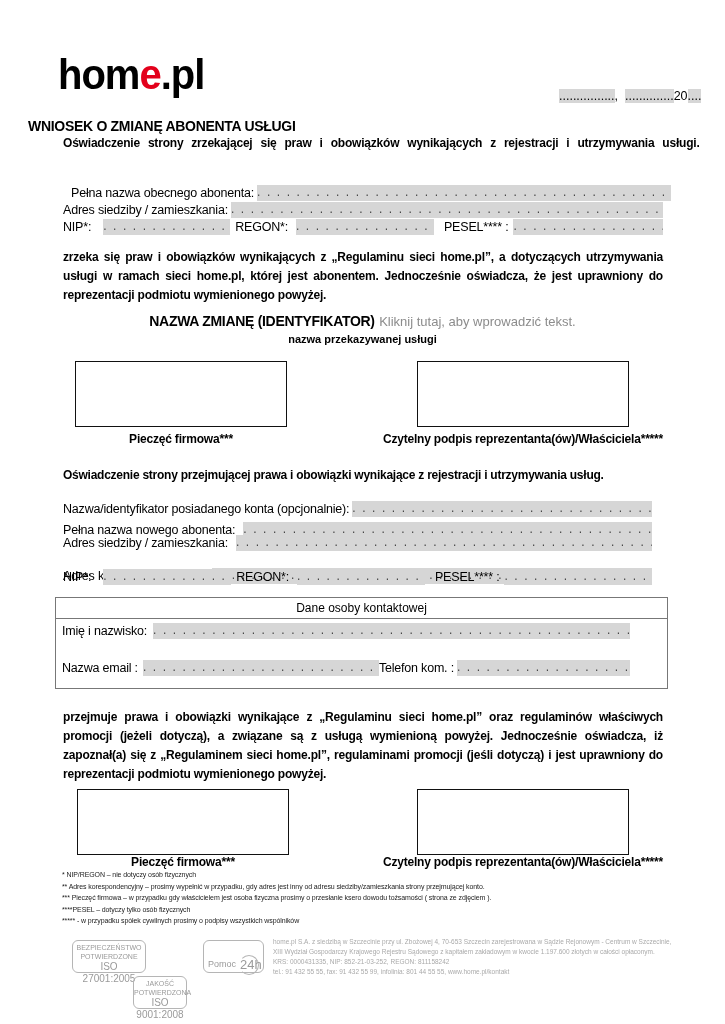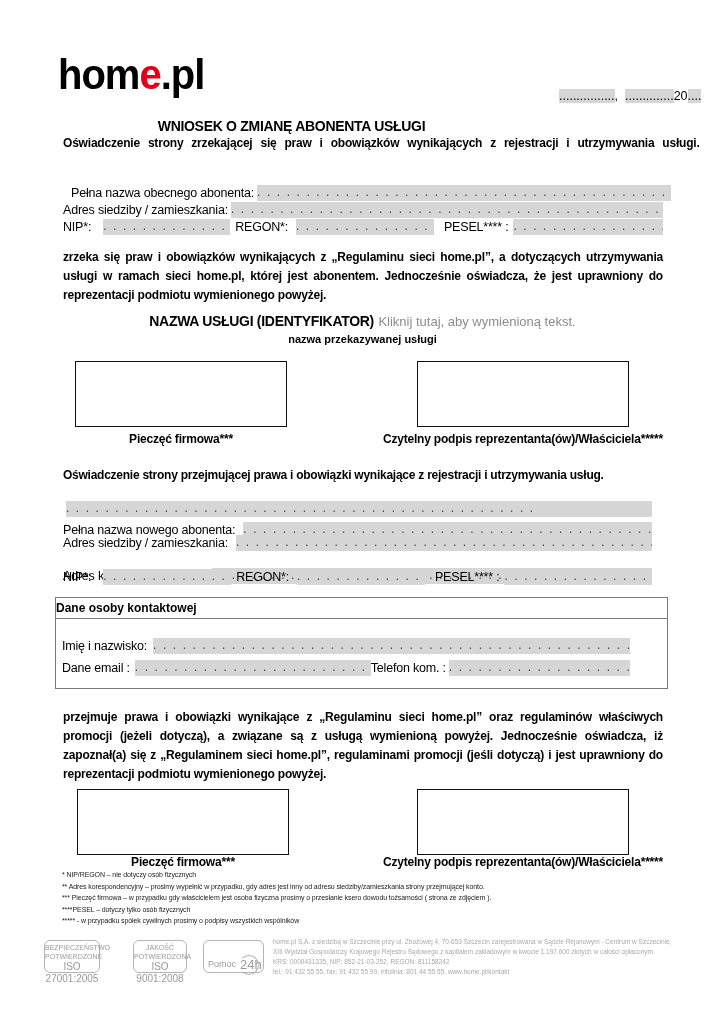--- a/index.html
+++ b/index.html
@@ -4,30 +4,30 @@
 <style>
   html, body { margin:0; padding:0; background:#ffffff; }
   body { width:725px; height:1024px; position:relative; overflow:hidden;
          font-family:"Liberation Sans", "DejaVu Sans", sans-serif; color:#000; }
   .abs { position:absolute; }
   .logo { left:58px; top:52px; font-family:"Liberation Sans", sans-serif; font-weight:bold;
           font-size:40px; letter-spacing:-1px; line-height:44px; color:#000; transform:scaleY(1.05); }
   .logo .red { color:#e3001b; }
   .date { left:519px; top:88px; font-size:12.5px; line-height:16px; white-space:nowrap;margin-left:40px; }
   .shade { background:#d6d6d6; }
-  .title { left:0; width:583px; top:118px; text-align:center; font-weight:bold; font-size:14px; letter-spacing:-0.3px; }
+  .title { left:0; width:583px; top:118px; text-align:left; font-weight:bold; font-size:14px; letter-spacing:-0.3px;padding-left:28px; }
   .bold { font-weight:bold; }
   .para { font-size:12px; line-height:19px; text-align:justify; letter-spacing:-0.2px; }
   .row { font-size:12.5px; line-height:16px; display:flex; align-items:center; white-space:nowrap; letter-spacing:-0.2px; }
   .field { background:#d6d6d6; height:16px; overflow:hidden; color:#444; font-size:12px;
            letter-spacing:1.6px; line-height:14px; white-space:nowrap; }
   .box { border:1.3px solid #111; box-sizing:border-box; background:#fff; }
   .caption { font-weight:bold; font-size:12px; text-align:center; white-space:nowrap; letter-spacing:-0.2px; }
   .contact { left:55px; top:597px; width:613px; height:92px; border:1px solid #777; box-sizing:border-box; }
-  .contact-head { height:20px; border-bottom:1px solid #777; font-size:12px; font-weight:bold; line-height:20px; }
+  .contact-head { height:20px; border-bottom:1px solid #777; font-size:12px; font-weight:normal; text-align:center; line-height:20px; }
   .foot { font-size:7px; line-height:11.5px; color:#222; white-space:nowrap; letter-spacing:-0.1px; }
   .badge { border:1.5px solid #b5b5b5; border-radius:6px; color:#9a9a9a; text-align:center; box-sizing:border-box;
            font-size:7px; line-height:8.5px; padding-top:3px; }
   .badge .big { font-size:10px; line-height:12px; }
   .company { left:273px; top:937px; font-size:6.5px; line-height:10px; color:#aaa; white-space:nowrap; }
 </style>
 </head>
 <body>
 
 <div class="abs logo"><span>hom</span><span class="red">e</span><span>.pl</span></div>
@@ -53,33 +53,34 @@
   <span class="field" style="width:127px;margin-left:12px;">. . . . . . . . . . . . . . . . . . . . . . . .</span>
   <span style="margin-left:5px;">REGON*:</span>
   <span class="field" style="width:138px;margin-left:8px;">. . . . . . . . . . . . . . . . . . . . . . . .</span>
   <span style="margin-left:10px;">PESEL**** :</span>
   <span class="field" style="flex:1;margin-left:5px;">. . . . . . . . . . . . . . . . . . . . . . . . . .</span>
 </div>
 
 <div class="abs para bold" style="left:63px;top:248px;width:600px;">zrzeka się praw i obowiązków wynikających z „Regulaminu sieci home.pl”, a dotyczących utrzymywania usługi w ramach sieci home.pl, której jest abonentem. Jednocześnie oświadcza, że jest uprawniony do reprezentacji podmiotu wymienionego powyżej.</div>
 
 <div class="abs" style="left:0;width:725px;top:312px;text-align:center;white-space:nowrap;">
-  <span class="bold" style="font-size:14px;letter-spacing:-0.3px;">NAZWA USŁUGI  (IDENTYFIKATOR)</span>
-  <span style="font-size:13px;color:#8c8c8c;">Kliknij tutaj, aby wymienioną tekst.</span>
+  <span class="bold" style="font-size:14px;letter-spacing:-0.3px;">NAZWA ZMIANĘ  (IDENTYFIKATOR)</span>
+  <span style="font-size:13px;color:#8c8c8c;">Kliknij tutaj, aby wprowadzić tekst.</span>
 </div>
 <div class="abs bold" style="left:0;width:725px;top:333px;text-align:center;font-size:11px;">nazwa przekazywanej usługi</div>
 
 <div class="abs box" style="left:75px;top:361px;width:212px;height:66px;"></div>
 <div class="abs box" style="left:417px;top:361px;width:212px;height:66px;"></div>
 <div class="abs caption" style="left:75px;width:212px;top:432px;">Pieczęć firmowa***</div>
 <div class="abs caption" style="left:373px;width:300px;top:432px;">Czytelny podpis reprezentanta(ów)/Właściciela*****</div>
 
 <div class="abs bold" style="left:63px;top:468px;font-size:12px;white-space:nowrap;letter-spacing:-0.25px;">Oświadczenie strony przejmującej prawa i obowiązki wynikające z rejestracji i utrzymywania usług.</div>
 
 <div class="abs row" style="left:63px;top:501px;width:589px;">
+  <span>Nazwa/identyfikator posiadanego konta (opcjonalnie):</span>
   <span class="field" style="flex:1;margin-left:3px;">. . . . . . . . . . . . . . . . . . . . . . . . . . . . . . . . . . . . . . . . . . . . . . . .</span>
 </div>
 <div class="abs row" style="left:63px;top:522px;width:589px;">
   <span>Pełna nazwa nowego abonenta:</span>
   <span class="field" style="flex:1;margin-left:8px;">. . . . . . . . . . . . . . . . . . . . . . . . . . . . . . . . . . . . . . . . . . . . . . . . . . . . . . . . . . . . . .</span>
 </div>
 <div class="abs row" style="left:63px;top:535px;width:589px;">
   <span>Adres siedziby / zamieszkania:</span>
   <span class="field" style="flex:1;margin-left:8px;">. . . . . . . . . . . . . . . . . . . . . . . . . . . . . . . . . . . . . . . . . . . . . . . . . . . . . . . . . . . . . . .</span>
 </div>
@@ -91,26 +92,26 @@
   <span>NIP*:</span>
   <span class="field" style="width:128px;margin-left:12px;">. . . . . . . . . . . . . . . . . . . . . . .</span>
   <span style="margin-left:5px;">REGON*:</span>
   <span class="field" style="width:128px;margin-left:8px;">. . . . . . . . . . . . . . . . . . . . . . .</span>
   <span style="margin-left:10px;">PESEL**** :</span>
   <span class="field" style="flex:1;margin-left:5px;">. . . . . . . . . . . . . . . . . . . . . . . . . .</span>
 </div>
 
 <div class="abs contact">
   <div class="contact-head">Dane osoby kontaktowej</div>
-  <div class="row" style="position:absolute;left:6px;top:40px;width:568px;">
+  <div class="row" style="position:absolute;left:6px;top:25px;width:568px;">
     <span>Imię i nazwisko:</span>
     <span class="field" style="flex:1;margin-left:6px;">. . . . . . . . . . . . . . . . . . . . . . . . . . . . . . . . . . . . . . . . . . . . . . . . . . . . . . . . . . . . . . . . . . . . . . . . .</span>
   </div>
   <div class="row" style="position:absolute;left:6px;top:62px;width:568px;">
-    <span>Dane email :</span>
+    <span>Nazwa email :</span>
     <span class="field" style="width:236px;margin-left:5px;">. . . . . . . . . . . . . . . . . . . . . . . . . . . . . . . . . . . . . . . .</span>
     <span style="">Telefon kom. :</span>
     <span class="field" style="flex:1;margin-left:3px;">. . . . . . . . . . . . . . . . . . . . . . . . . . . . . .</span>
   </div>
 </div>
 
 <div class="abs para bold" style="left:63px;top:708px;width:600px;">przejmuje prawa i obowiązki wynikające z „Regulaminu sieci home.pl” oraz regulaminów właściwych promocji (jeżeli dotyczą), a  związane są z usługą wymienioną powyżej. Jednocześnie oświadcza, iż zapoznał(a) się z „Regulaminem sieci home.pl”, regulaminami promocji (jeśli dotyczą) i jest uprawniony do reprezentacji podmiotu wymienionego powyżej.</div>
 
 <div class="abs box" style="left:77px;top:789px;width:212px;height:66px;"></div>
 <div class="abs box" style="left:417px;top:789px;width:212px;height:66px;"></div>
@@ -118,26 +119,26 @@
 <div class="abs caption" style="left:373px;width:300px;top:855px;">Czytelny podpis reprezentanta(ów)/Właściciela*****</div>
 
 <div class="abs foot" style="left:62px;top:869px;">
   <div>* NIP/REGON – nie dotyczy osób fizycznych</div>
   <div>** Adres korespondencyjny   –   prosimy wypełnić w przypadku, gdy adres jest inny od adresu siedziby/zamieszkania strony przejmującej konto.</div>
   <div>*** Pieczęć firmowa  –  w przypadku gdy właścicielem jest osoba fizyczna prosimy o przesłanie ksero dowodu tożsamości ( strona ze zdjęciem ).</div>
   <div>****PESEL – dotyczy tylko osób fizycznych</div>
   <div>***** - w przypadku spółek cywilnych prosimy o podpisy wszystkich wspólników</div>
 </div>
 
-<div class="abs badge" style="left:44px;top:940px;width:56px;height:33px;">
+<div class="abs badge" style="left:72px;top:940px;width:74px;height:33px;">
   <div>BEZPIECZEŃSTWO</div>
   <div>POTWIERDZONE</div>
   <div class="big">ISO 27001:2005</div>
 </div>
-<div class="abs badge" style="left:133px;top:940px;width:54px;height:33px;">
+<div class="abs badge" style="left:133px;top:976px;width:54px;height:33px;">
   <div>JAKOŚĆ</div>
   <div>POTWIERDZONA</div>
   <div class="big">ISO 9001:2008</div>
 </div>
 <div class="abs badge" style="left:203px;top:940px;width:61px;height:33px;display:flex;align-items:center;justify-content:center;padding-top:16px;gap:3px;">
   <span style="font-size:9px;">Pomoc</span>
   <span style="display:inline-block;width:18px;height:18px;border:1.5px solid #b5b5b5;border-left-color:transparent;border-radius:50%;font-size:13px;line-height:18px;text-align:center;">24h</span>
 </div>
 
 <div class="abs company">

